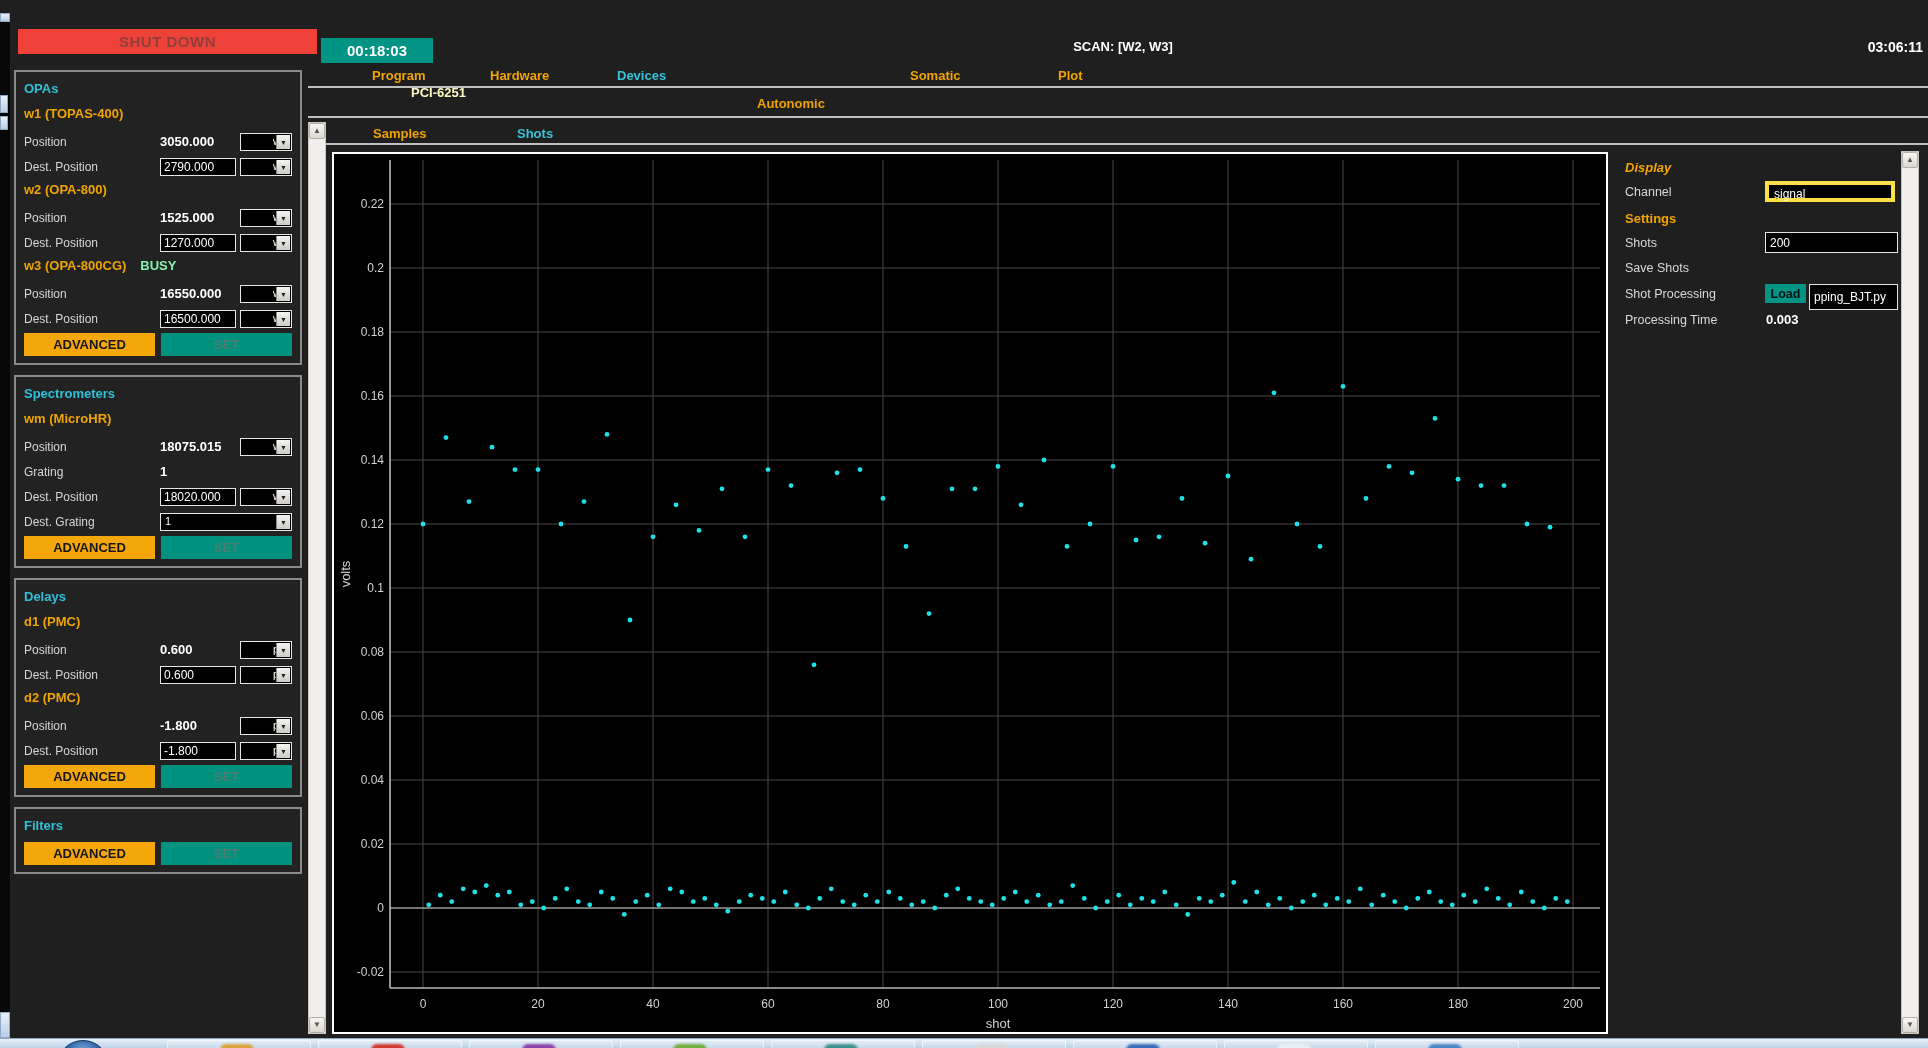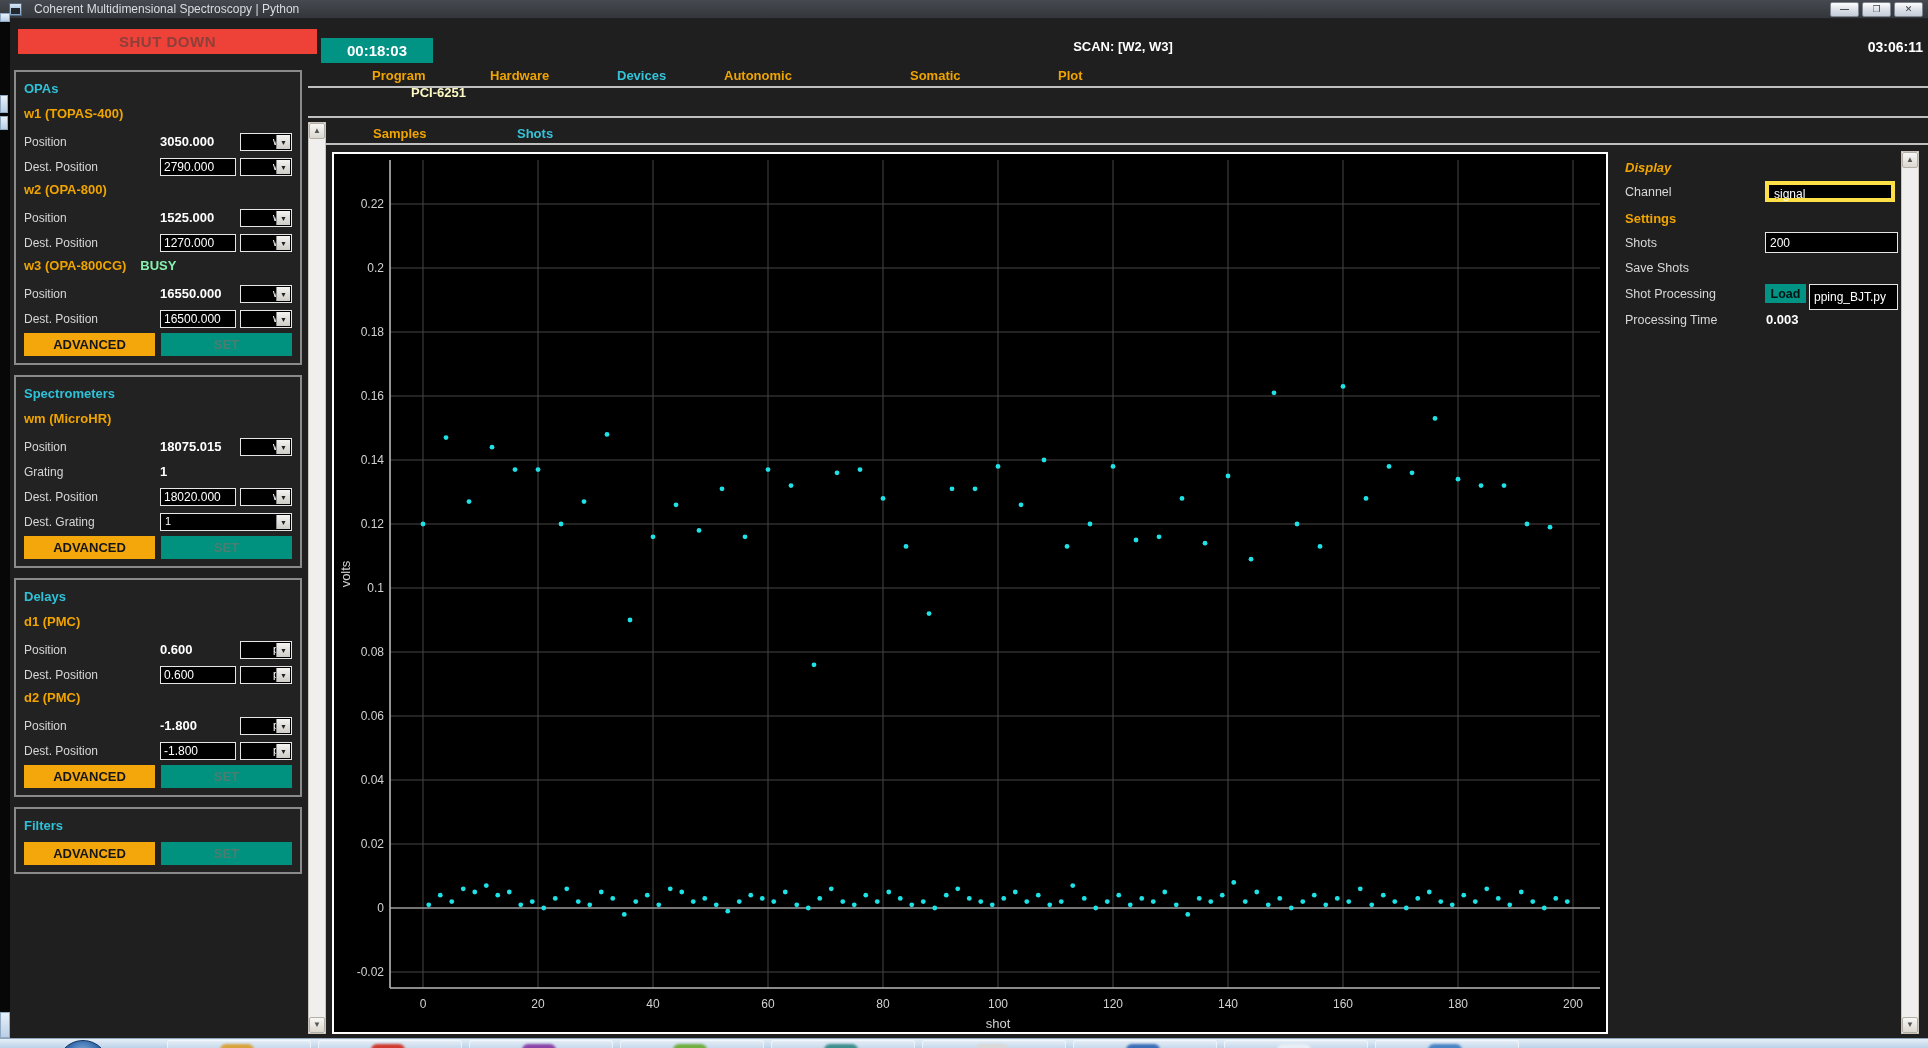--- a/index.html
+++ b/index.html
@@ -88,47 +88,38 @@
   .rp-sel { position:absolute; background:#000; border:4px solid #fde047; }
   .rp-sel .utxt { position:absolute; left:5px; top:2px; font-size:12px; color:#fff; }
   .load-btn { position:absolute; background:#019384; border:none; color:#041412;
               font-weight:bold; font-size:12.5px; text-align:center; }
 </style>
 </head>
 <body>
 
 <div class="screen">
 
-  <div class="abs titlebar">
-    <div class="abs app-icon"></div>
-    <div class="abs win-title">Coherent Multidimensional Spectroscopy | Python</div>
-    <div class="abs winbtns">
-      <div class="winbtn">—</div>
-      <div class="winbtn">❐</div>
-      <div class="winbtn">✕</div>
-    </div>
-  </div>
 
   <div class="abs left-strip">
     <div class="frag" style="left:0;top:-6px;width:10px;height:9px;"></div>
     <div class="frag" style="left:0;top:76px;width:8px;height:18px;"></div>
     <div class="frag" style="left:0;top:97px;width:8px;height:14px;"></div>
     <div class="frag" style="left:0;top:993px;width:10px;height:26px;"></div>
   </div>
 
   <button class="abs shutdown">SHUT DOWN</button>
   <div class="abs timerbox">00:18:03</div>
   <div class="abs scan-label">SCAN: [W2, W3]</div>
   <div class="abs clock">03:06:11</div>
 
   <div id="nav-tabs">
       <div class="navtab" style="left: 372px;">Program</div>
       <div class="navtab" style="left: 490px;">Hardware</div>
       <div class="navtab active" style="left: 617px;">Devices</div>
-      <div class="navtab" style="left: 724px;">Autonomic</div>
+      <div class="navtab" style="left: 757px; margin-top: 28px;">Autonomic</div>
       <div class="navtab" style="left: 910px;">Somatic</div>
       <div class="navtab" style="left: 1058px;">Plot</div>
     </div>
   <div class="rule" style="top:86px;"></div>
   <div class="devtab" style="left:365px;top:85px;color:#fef9c3;padding-left:46px;">PCI-6251</div>
   <div class="rule" style="top:116px;"></div>
   <div class="subtab" style="left:373px;top:126px;color:#f0a400;">Samples</div>
   <div class="subtab" style="left:517px;top:126px;color:#35c3da;">Shots</div>
   <div class="rule" style="top:143px;"></div>
 

